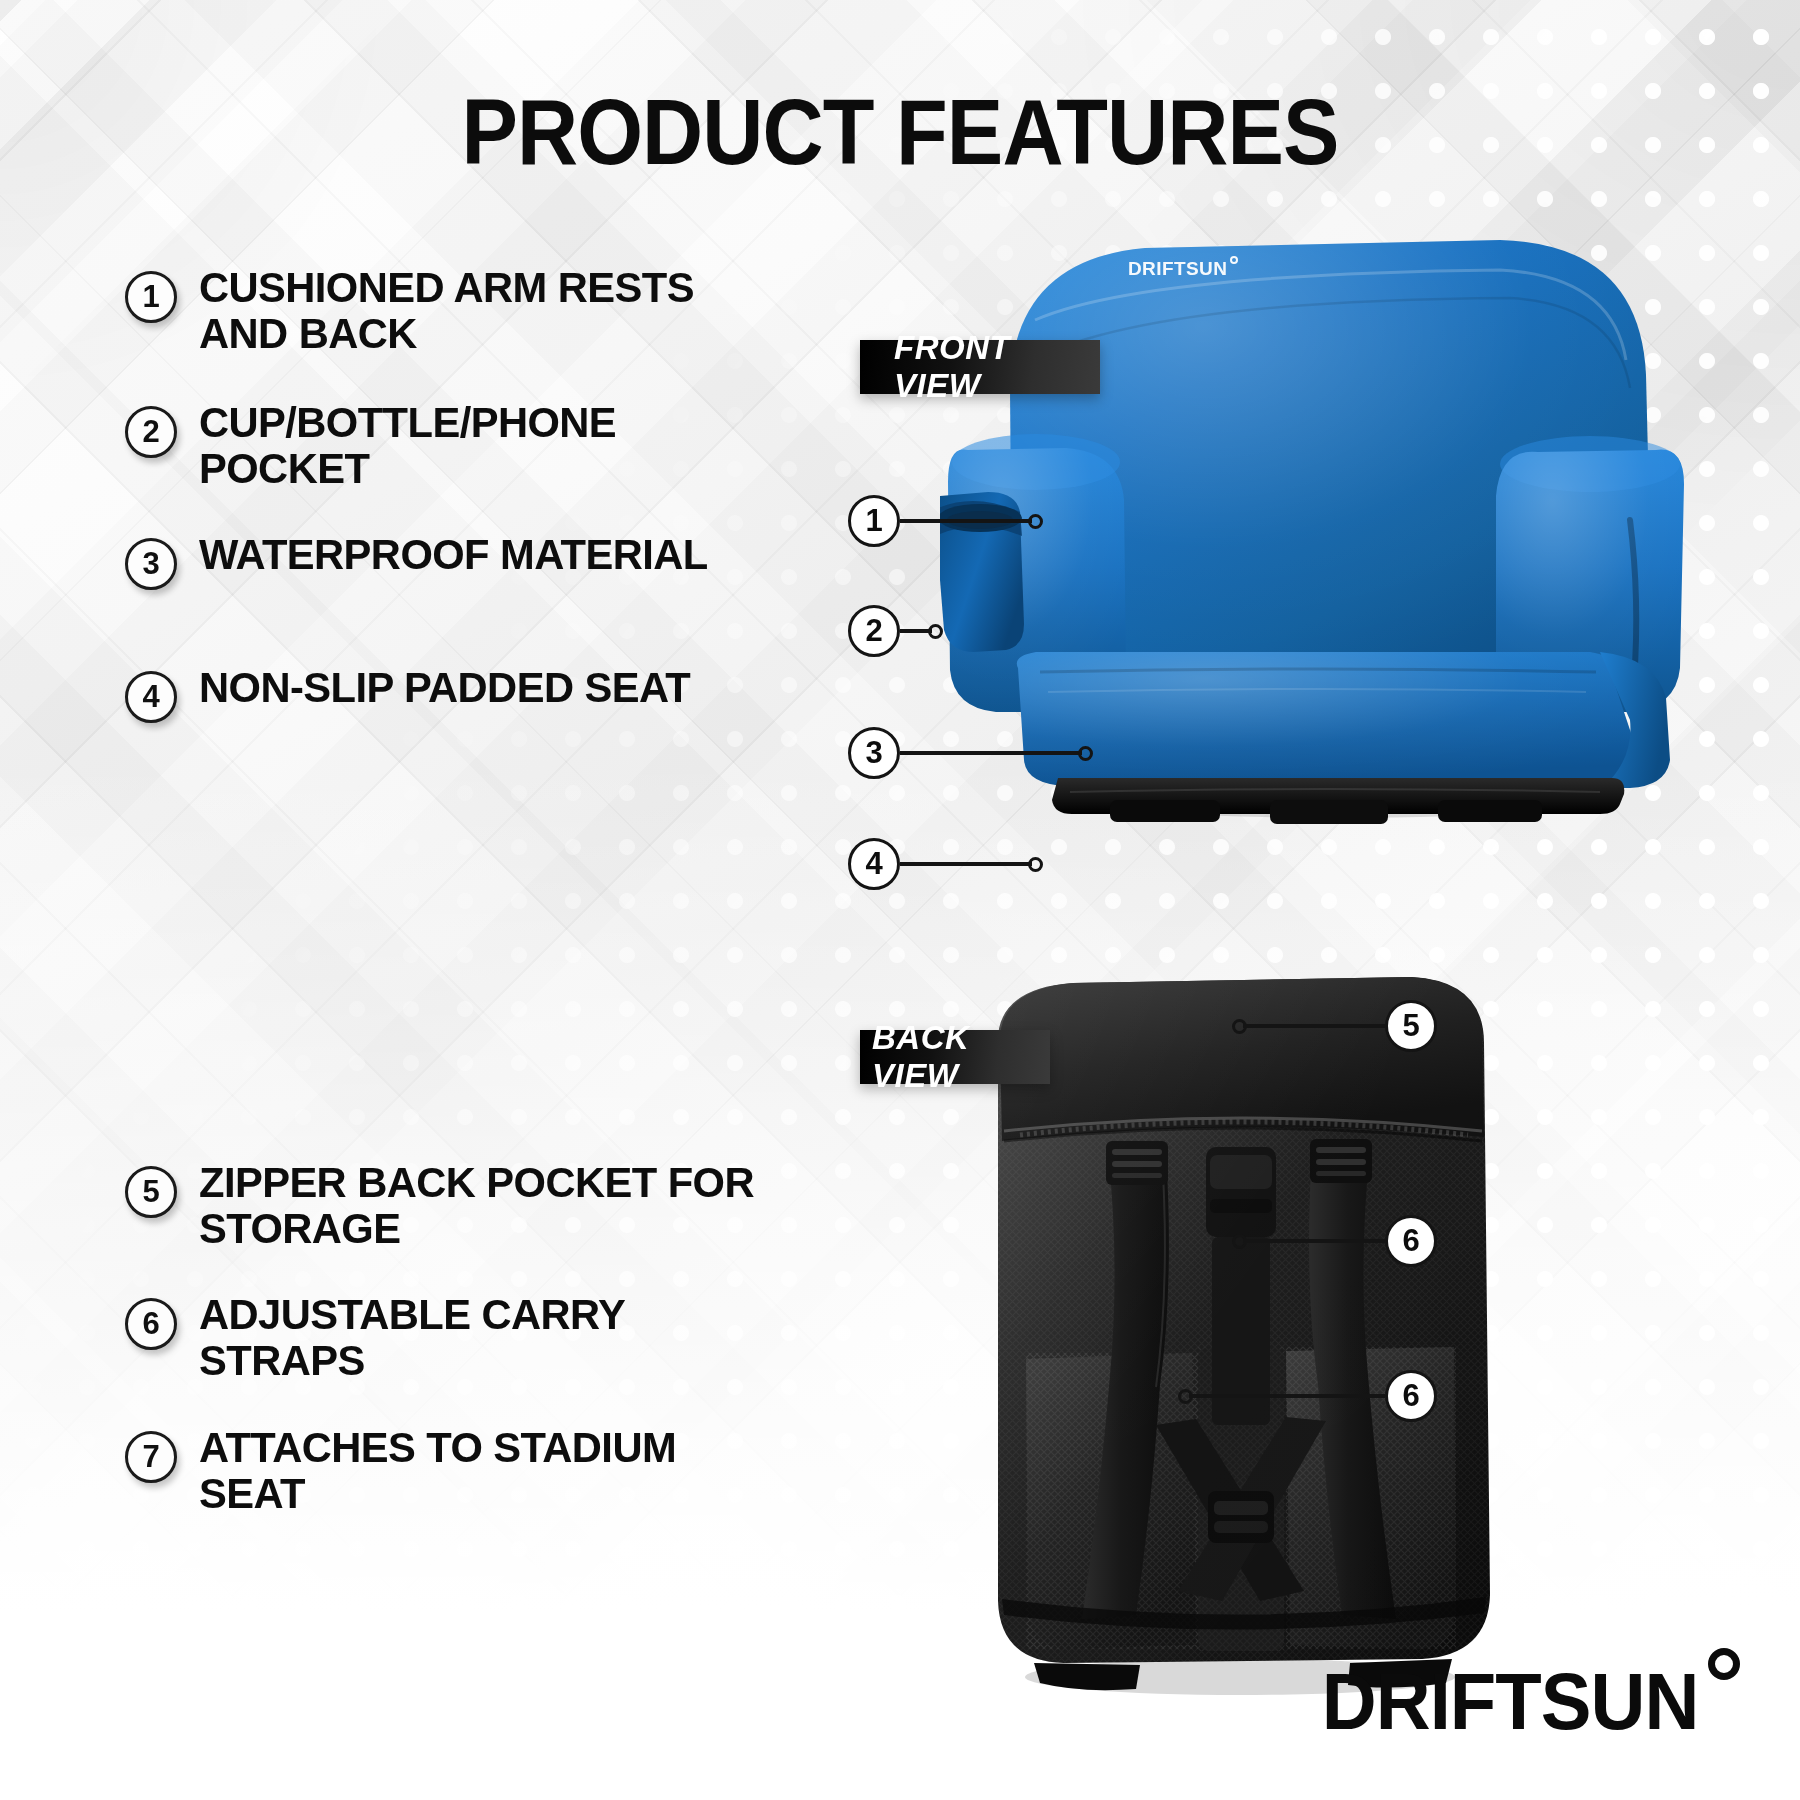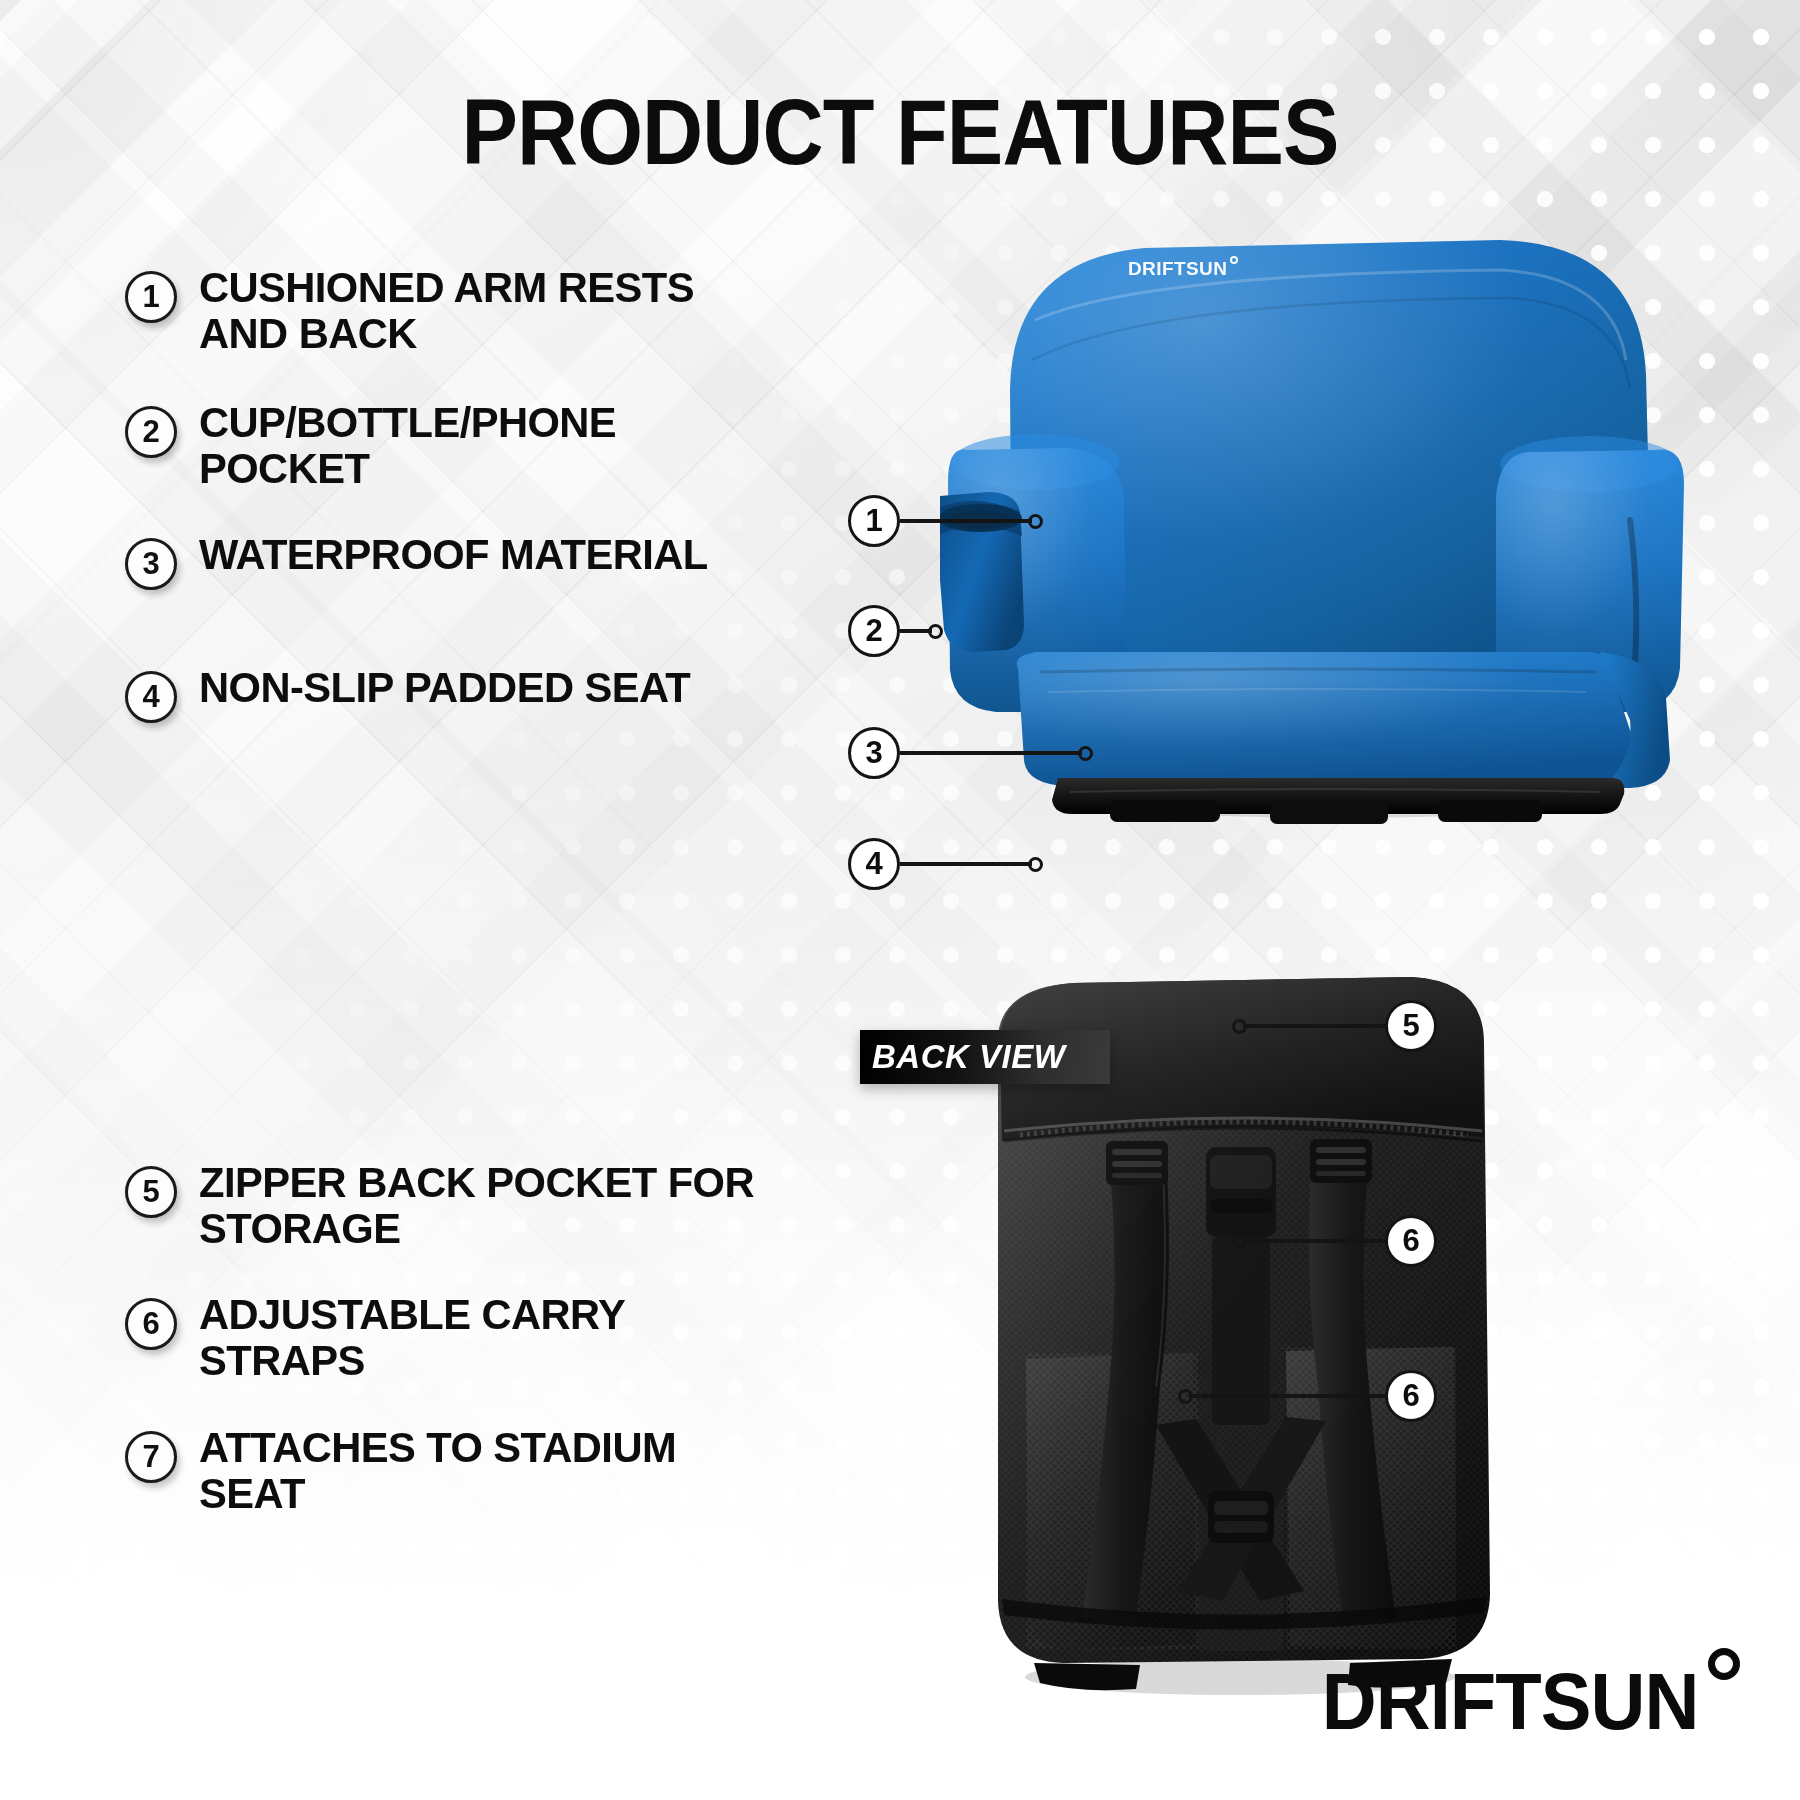--- a/index.html
+++ b/index.html
@@ -321,20 +321,23 @@
     <rect x="330" y="600" width="118" height="24" rx="7" fill="#0d0d0d"></rect>
     <rect x="498" y="600" width="104" height="22" rx="7" fill="#0a0a0a"></rect>
     <path d="M 130 592 Q 380 586 660 592" fill="none" stroke="rgba(255,255,255,0.10)" stroke-width="2"></path>
   </svg>
 
   <div class="chair-logo" style="left:1128px; top:258px;">
     <span>DRIFTSUN</span>
     <span class="chair-logo-ring"></span>
   </div>
 
+  <div class="view-badge" style="left:860px; top:340px; width:240px;">
+    <span>FRONT VIEW</span>
+  </div>
 
   <div class="callout" style="left:848px; top:495px;">
     <div class="c-circle">1</div>
     <div class="c-line" style="width:132px;"></div>
     <div class="c-dot"></div>
   </div>
 
   <div class="callout" style="left:848px; top:605px;">
     <div class="c-circle">2</div>
     <div class="c-line" style="width:32px;"></div>
@@ -433,21 +436,21 @@
     <rect x="254" y="546" width="54" height="14" rx="5" fill="#1d1d1d"></rect>
     <rect x="254" y="566" width="54" height="12" rx="5" fill="#1a1a1a"></rect>
 
     <path d="M 44 660 Q 282 690 524 658 L 526 642 Q 282 676 42 644 Z" fill="#070707" opacity="0.8"></path>
     <path d="M 74 708 L 180 710 L 176 734 Q 120 738 80 728 Z" fill="#0a0a0a"></path>
     <path d="M 390 708 L 492 704 L 486 728 Q 430 736 388 730 Z" fill="#0a0a0a"></path>
 
     <path d="M 38 92 Q 34 34 112 28 L 452 22 Q 524 26 524 88 L 530 640 Q 528 700 462 704 L 104 708 Q 40 706 38 646 Z" fill="url(#sheen2)" opacity="0.55"></path>
   </svg>
 
-  <div class="view-badge" style="left:860px; top:1030px; width:250px;padding-left:12px;">
+  <div class="view-badge" style="left:860px; top:1030px; width:190px;padding-left:12px;">
     <span>BACK VIEW</span>
   </div>
 
   <div class="callout rev" style="left:1232px; top:1000px;">
     <div class="c-circle">5</div>
     <div class="c-line" style="width:142px;"></div>
     <div class="c-dot"></div>
   </div>
 
   <div class="callout rev" style="left:1232px; top:1215px;">

